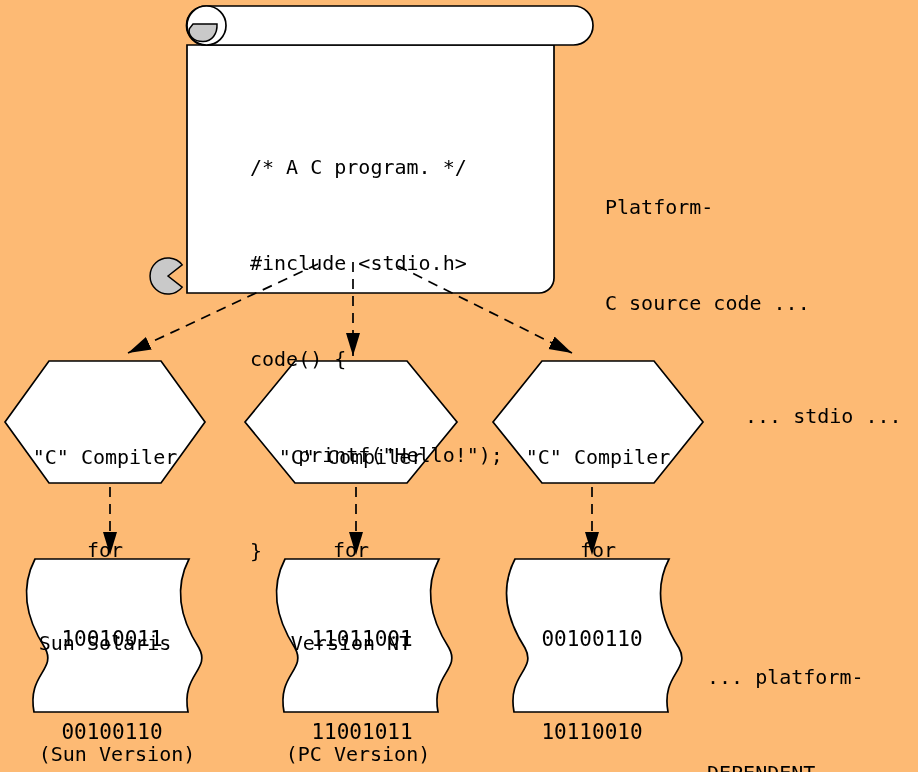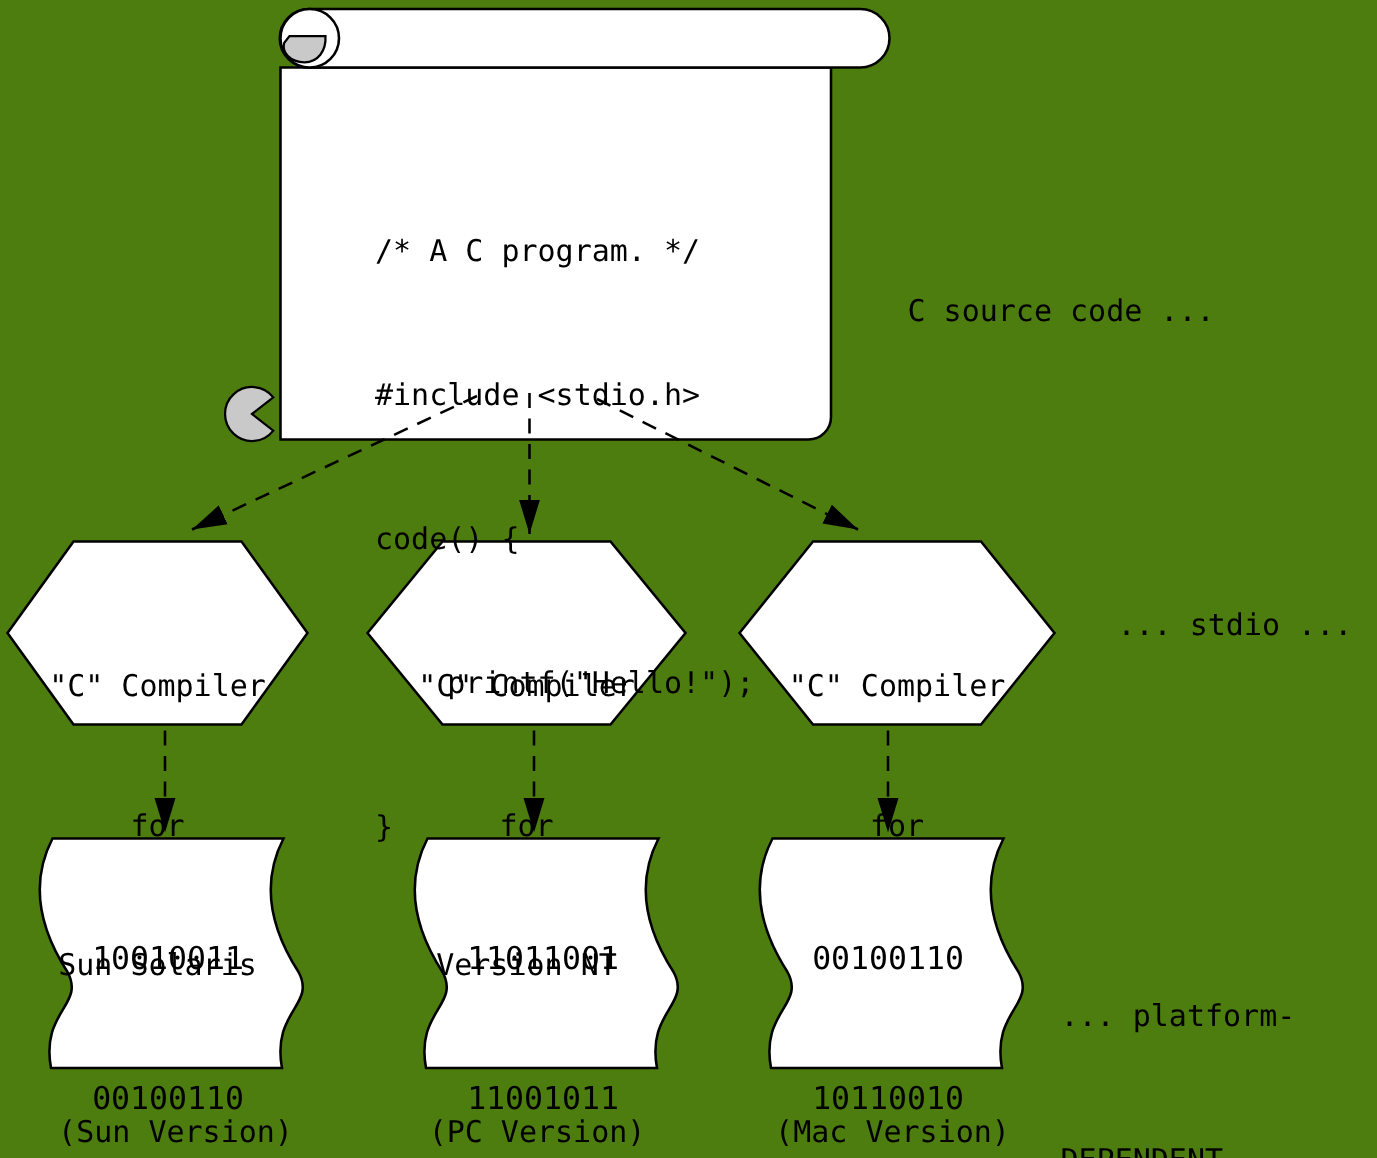--- a/index.html
+++ b/index.html
@@ -1,17 +1,17 @@
 <!DOCTYPE html>
 <html><head>
 <meta charset="utf-8">
 <style>
   html,body{margin:0;padding:0;background:#fff;}
   .stage{
-    position:relative;width:918px;height:772px;background:#4d7c0f;overflow:hidden;
+    position:relative;width:918px;height:772px;background:#fdba74;overflow:hidden;
     font-family:"DejaVu Sans Mono","Liberation Mono",monospace;color:#000;
   }
   .stage svg{position:absolute;left:0;top:0;}
   .txt{position:absolute;white-space:pre;}
   .code{left:250px;top:87px;font-size:20px;line-height:32px;}
   .ann{font-size:20px;line-height:32px;}
   .ann-source{left:605px;top:127px;}
   .ann-yields{left:745px;top:400px;}
   .ann-dependent{left:707px;top:597px;}
   .hextext{position:absolute;top:380px;width:240px;text-align:center;
@@ -70,20 +70,21 @@
 
   <div class="txt code">
     <div>/* A C program. */</div>
     <div>#include &lt;stdio.h&gt;</div>
     <div>code() {</div>
     <div>    printf("Hello!");</div>
     <div>}</div>
   </div>
 
   <div class="txt ann ann-source">
+    <div>Platform-</div>
     <div>C source code ...</div>
   </div>
   <div class="txt ann ann-yields">... stdio ...</div>
   <div class="txt ann ann-dependent">
     <div>... platform-</div>
     <div>DEPENDENT</div>
     
   </div>
 
   <div class="hextext hex1">
@@ -118,15 +119,14 @@
   <div class="bits bits3">
     <div>00100110</div>
     <div>10110010</div>
     
     
     
   </div>
 
   <div class="caption cap1">(Sun Version)</div>
   <div class="caption cap2">(PC Version)</div>
-  <div class="caption cap3">(Mac Version)</div>
 
 </div>
 
 </body></html>

